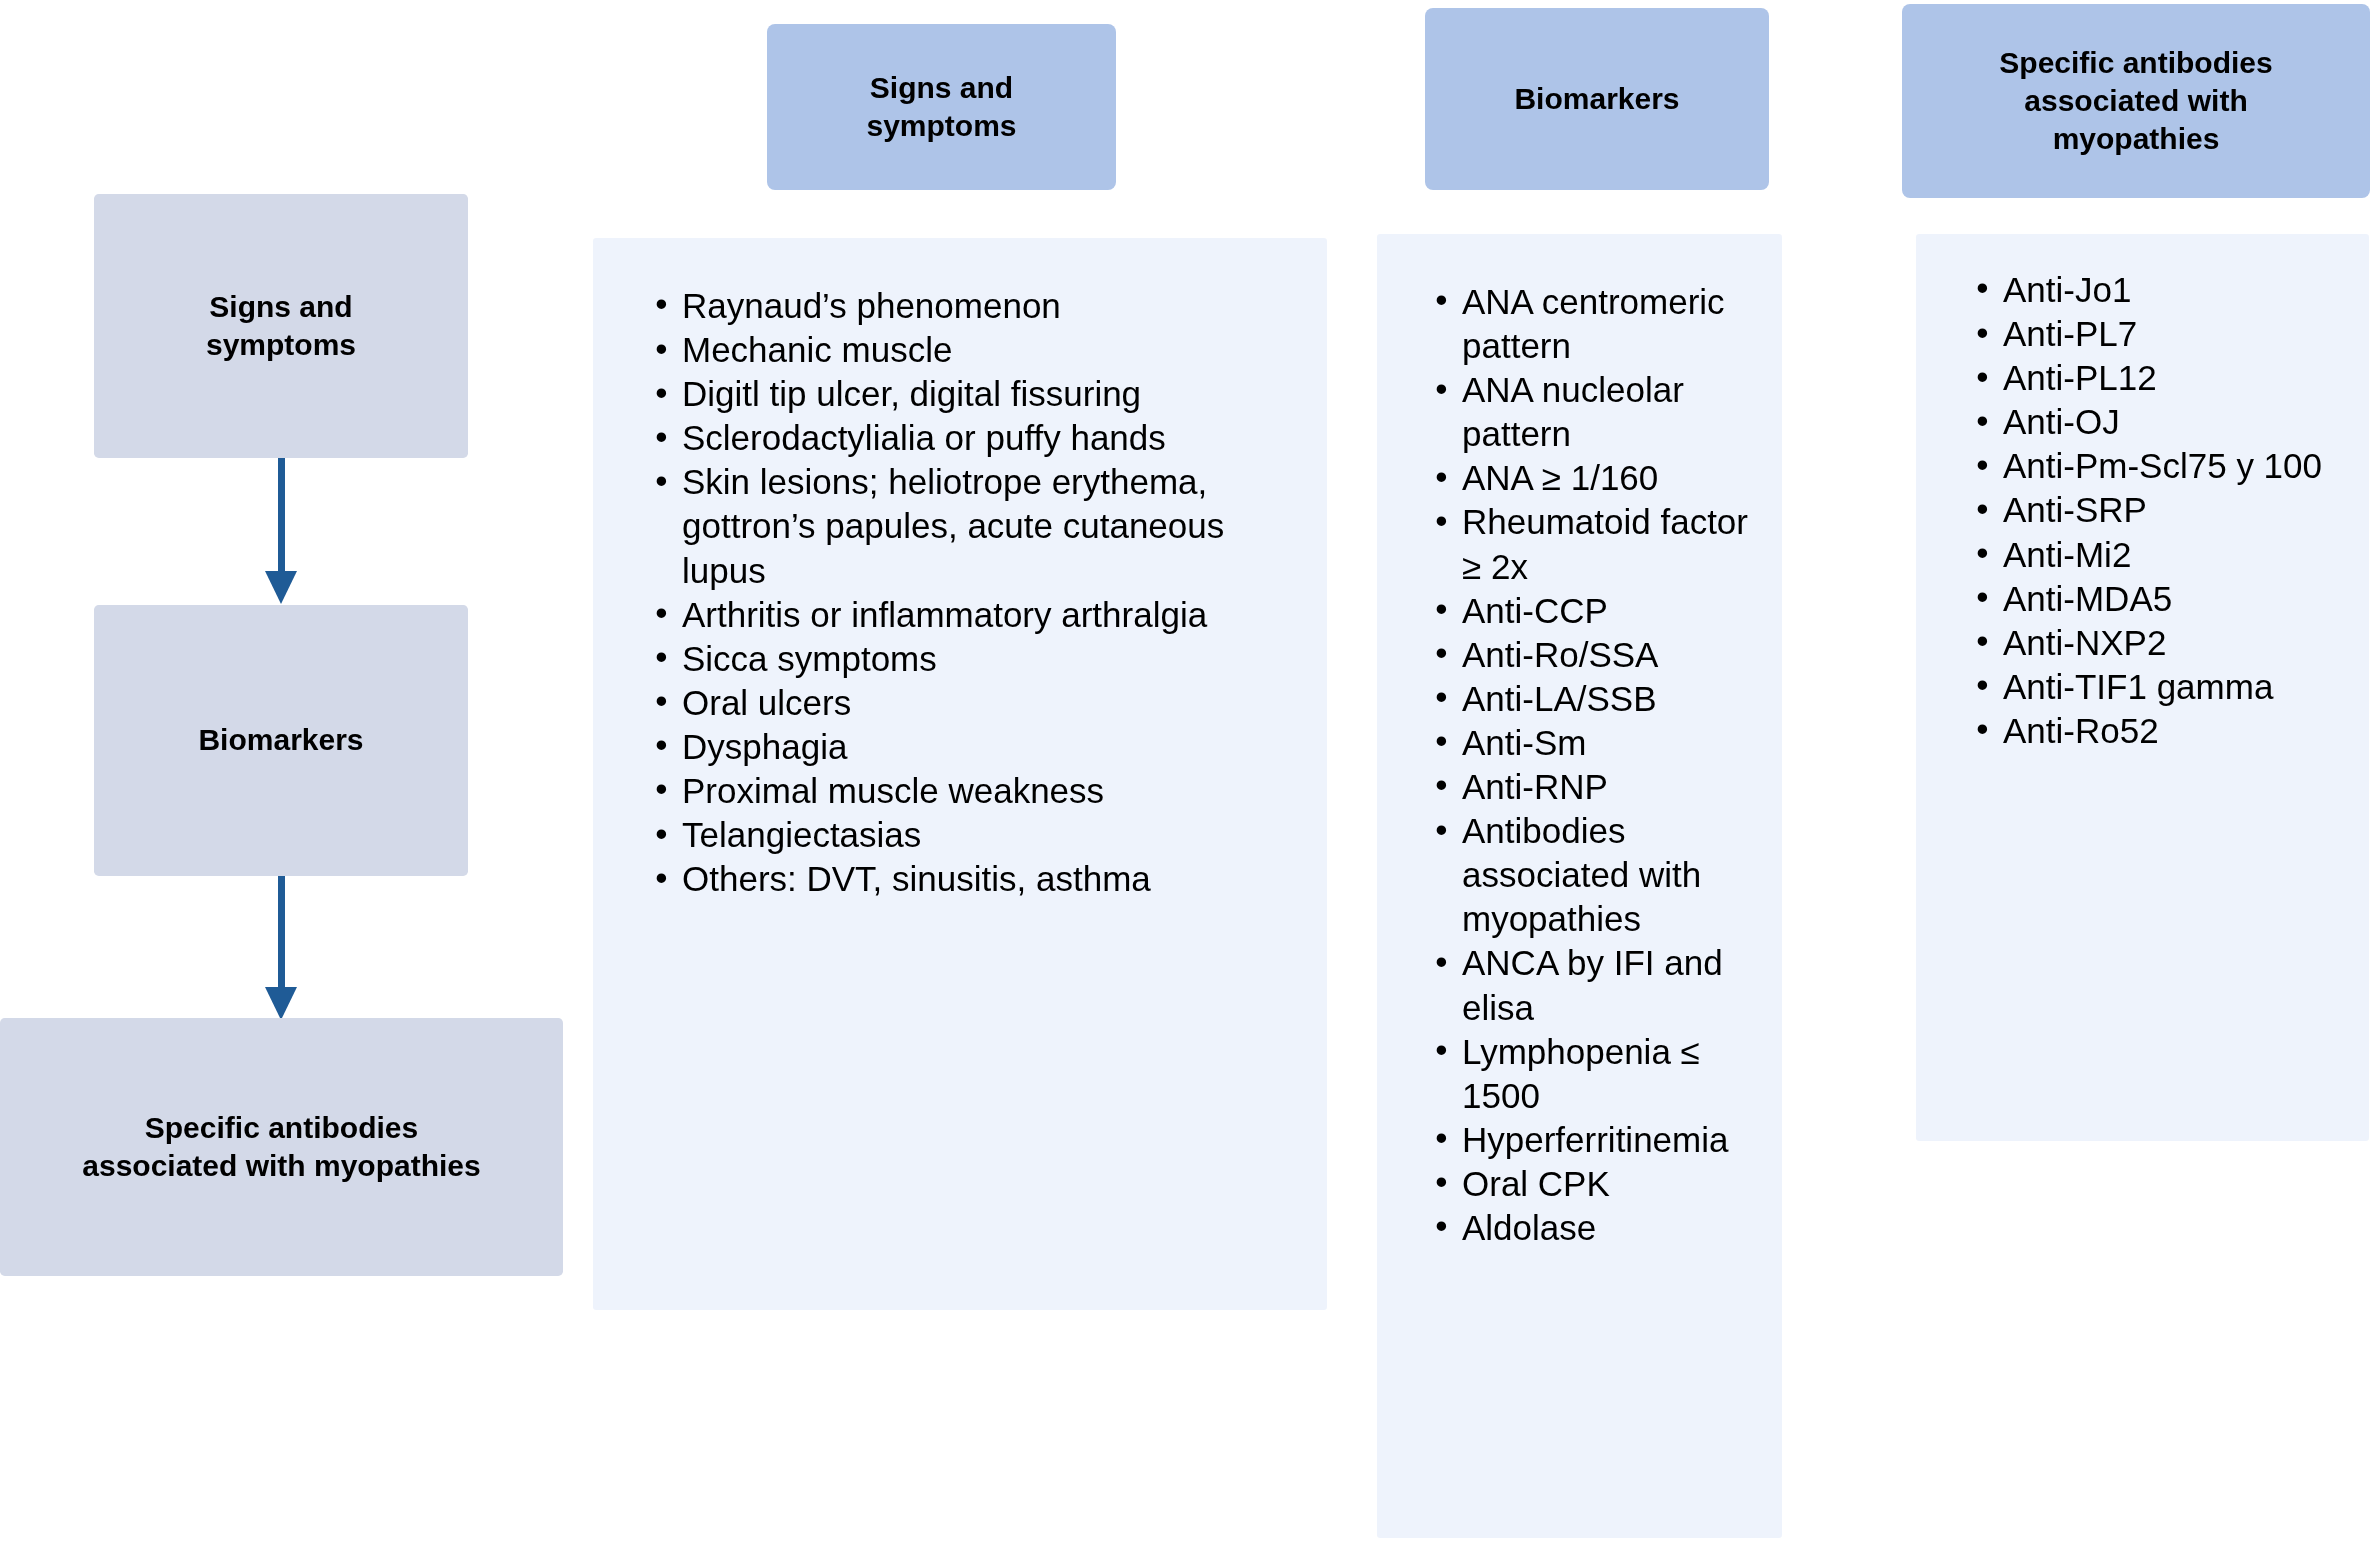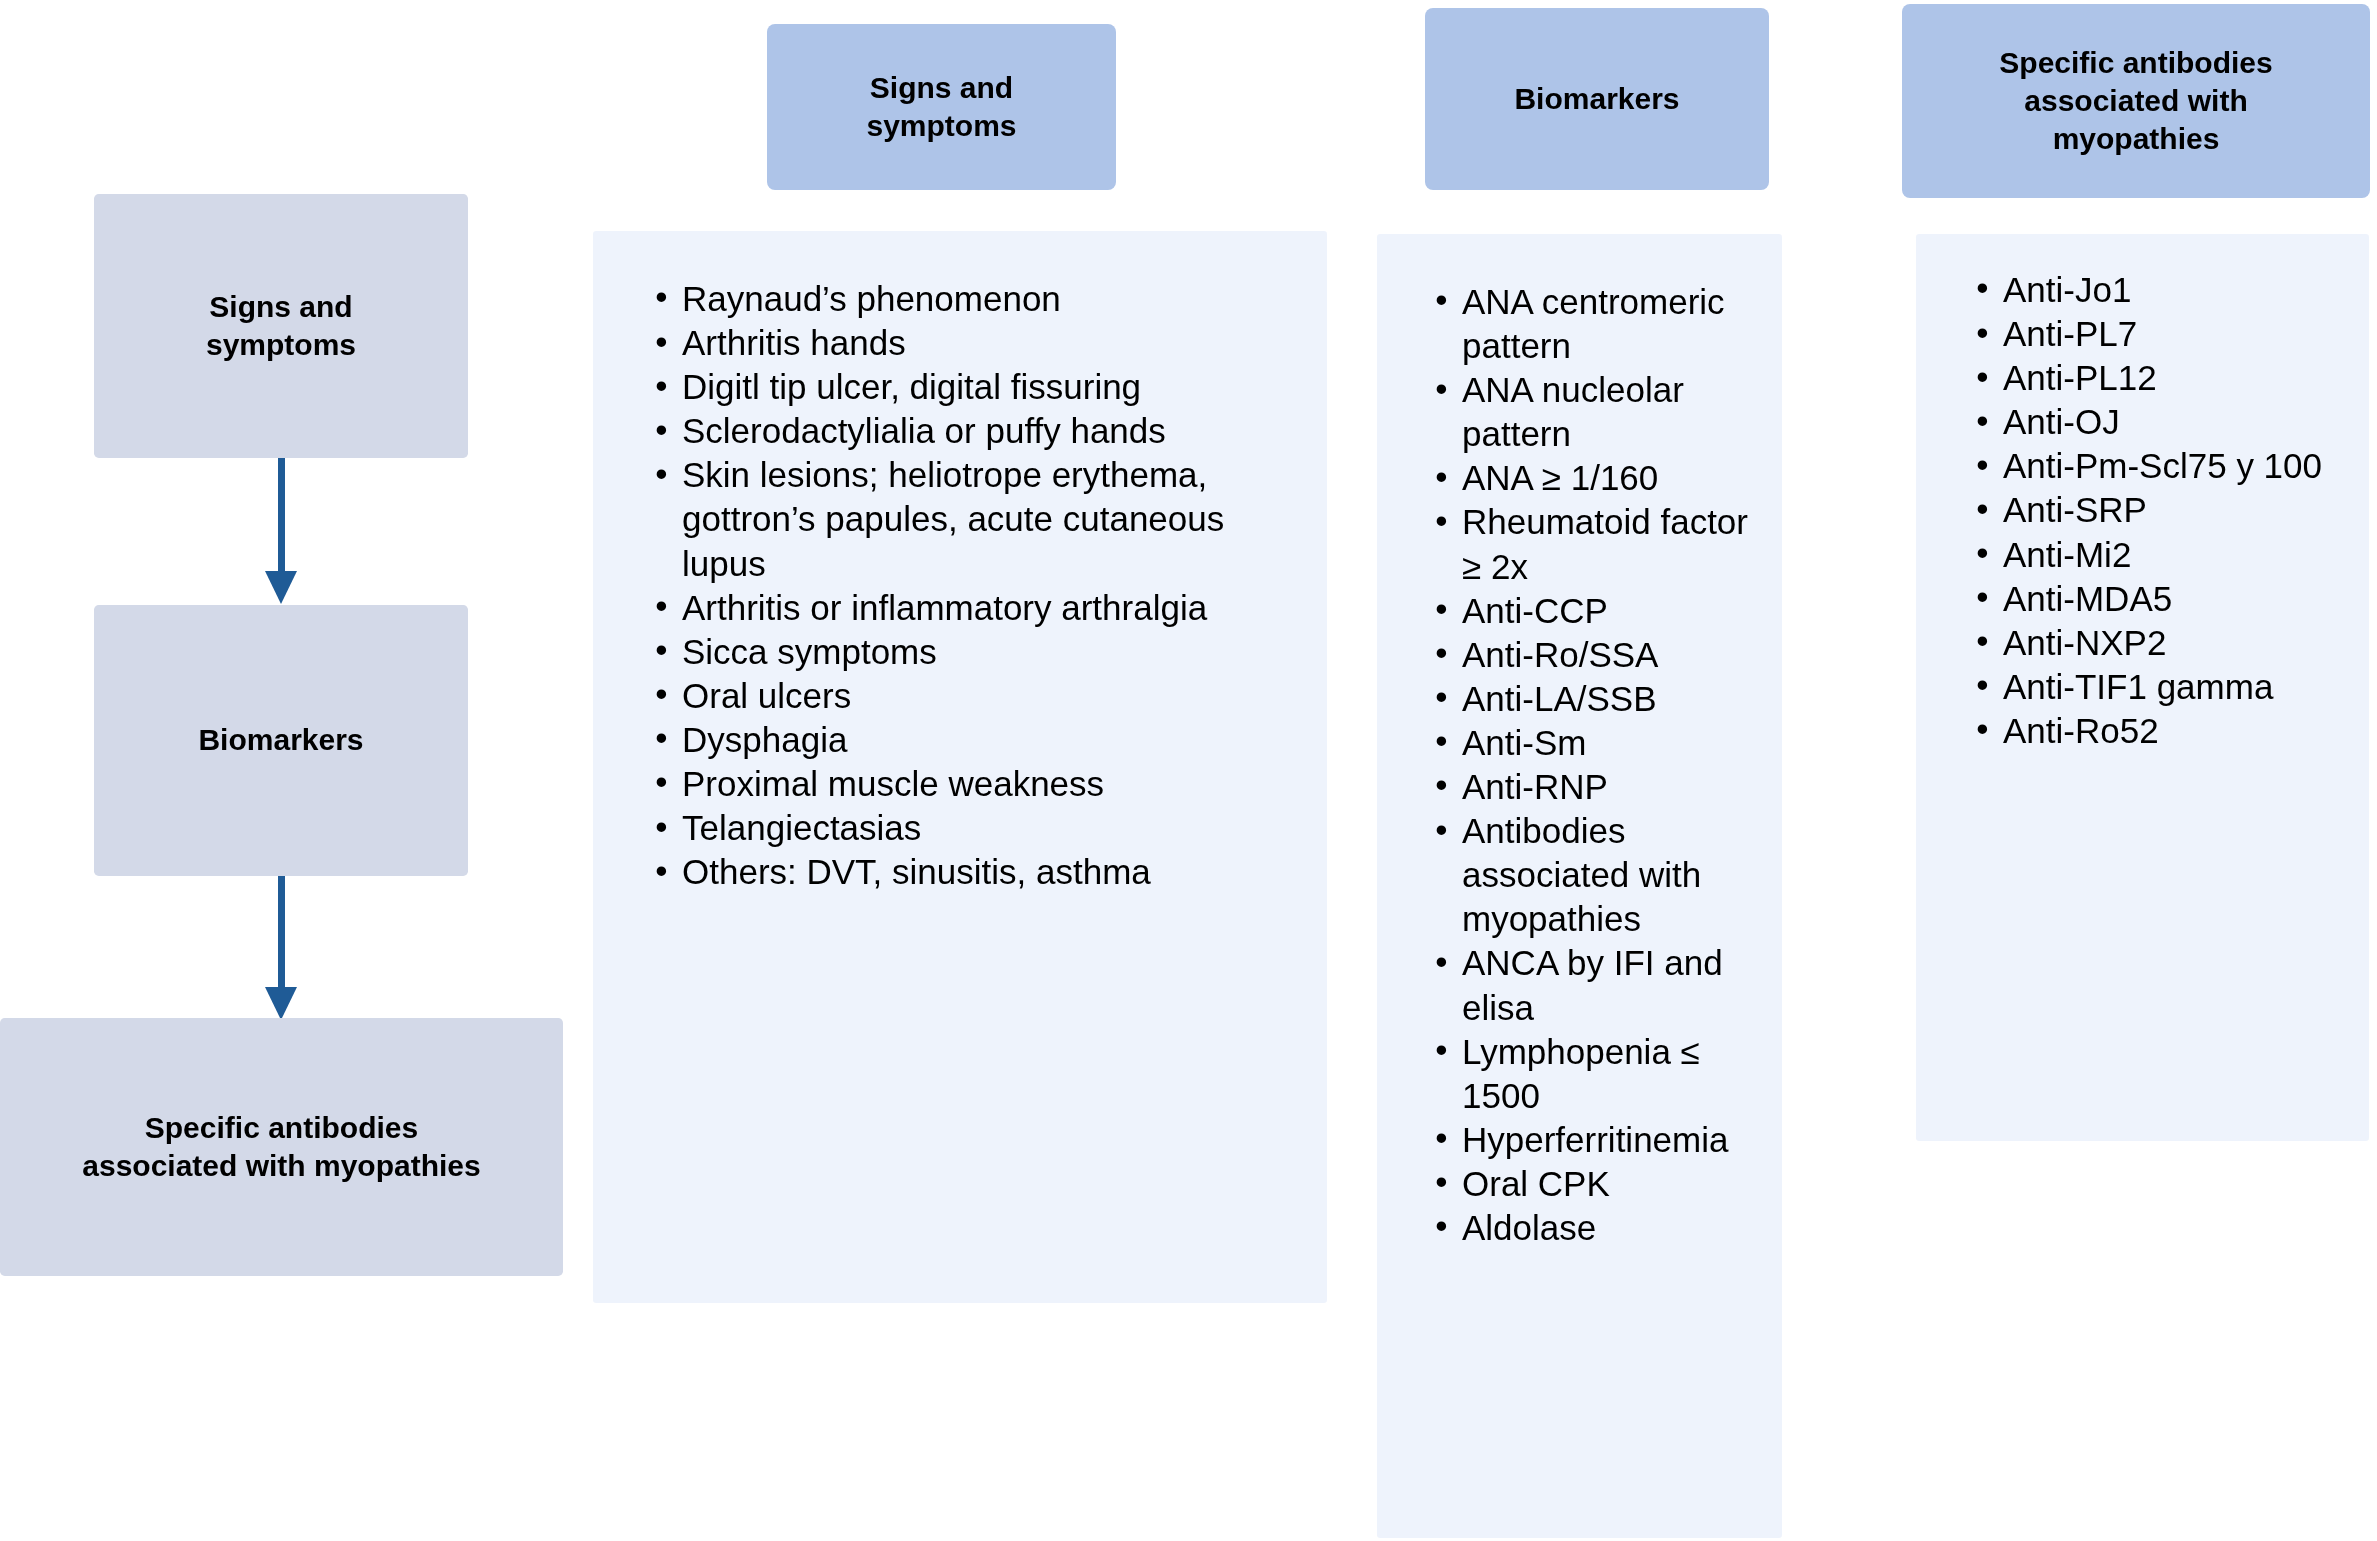--- a/index.html
+++ b/index.html
@@ -70,21 +70,21 @@
   #header-biomarkers{left:1425px;top:8px;width:344px;height:182px;}
   #header-antibodies{left:1902px;top:4px;width:468px;height:194px;}
 
   
   .panel{
     position:absolute;
     background:#eef3fc;
     border-radius:3.2px;
     box-sizing:border-box;
   }
-  #panel-signs{left:593px;top:231px;width:734px;height:1072px;}
+  #panel-signs{left:593px;top:238px;width:734px;height:1072px;}
   #panel-biomarkers{left:1377px;top:234px;width:405px;height:1304px;}
   #panel-antibodies{left:1916px;top:234px;width:453px;height:907px;}
 
   .bullet-list{
     list-style:none;
     margin:0;
     padding:0;
     color:#000;
     font-size:35px;
     line-height:1.26;
@@ -141,21 +141,21 @@
     <span>Biomarkers</span>
   </div>
 
   <div class="col-header" id="header-antibodies">
     <span>Specific antibodies<br>associated with<br>myopathies</span>
   </div>
 
   <div class="panel" id="panel-signs">
     <ul class="bullet-list" id="list-signs">
         <li>Raynaud’s phenomenon</li>
-        <li>Arthritis hands</li>
+        <li>Mechanic muscle</li>
         <li>Digitl tip ulcer, digital fissuring</li>
         <li>Sclerodactylialia or puffy hands</li>
         <li>Skin lesions; heliotrope erythema, gottron’s papules, acute cutaneous lupus</li>
         <li>Arthritis or inflammatory arthralgia</li>
         <li>Sicca symptoms</li>
         <li>Oral ulcers</li>
         <li>Dysphagia</li>
         <li>Proximal muscle weakness</li>
         <li>Telangiectasias</li>
         <li>Others: DVT, sinusitis, asthma</li>

